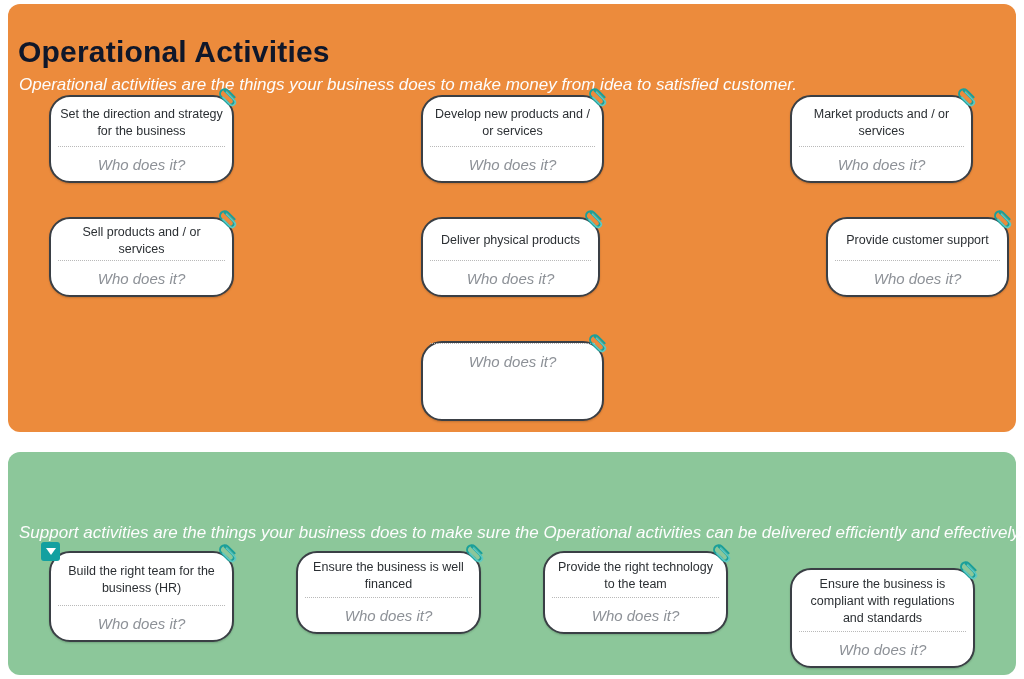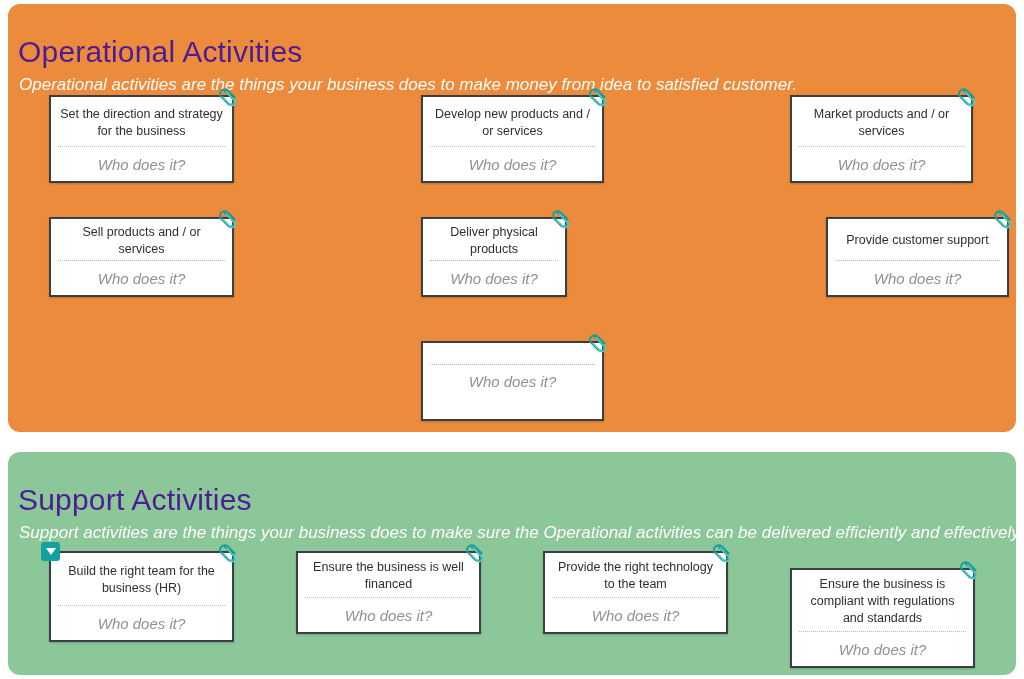--- a/index.html
+++ b/index.html
@@ -36,47 +36,46 @@
     top: 452px;
     height: 223px;
     background: #8cc79a;
   }
 
   .panel-title {
     position: absolute;
     left: 10px;
     top: 8px;
     font-size: 30px;
-    font-weight: 400;
-    color: #4c1d95;
+    font-weight: 700;
+    color: #0f172a;
     letter-spacing: 0.2px;
     line-height: 40px;
     white-space: nowrap;
   }
   .panel-subtitle {
     position: absolute;
     left: 11px;
     top: 56px;
     font-size: 17px;
     font-style: italic;
     color: #fdfdfd;
     line-height: 16px;
     white-space: nowrap;
   }
 
   
   .card {
     position: absolute;
     background: #ffffff;
     border: 2px solid #3a3f45;
-    border-radius: 0;
+    border-radius: 21px;
     box-shadow: 0 1px 2px rgba(0,0,0,0.18);
     display: flex;
     flex-direction: column;
-    justify-content: center;
   }
   .card-title {
     flex: 1 1 auto;
     display: flex;
     align-items: center;
     justify-content: center;
     text-align: center;
     font-size: 12.5px;
     color: #2b2f33;
     line-height: 17px;
@@ -194,21 +193,21 @@
           <g fill="none" stroke="#1a9f9a" stroke-width="2" stroke-linecap="round" stroke-linejoin="round">
             <path d="M6.5 4.5 L15 13 a3.4 3.4 0 0 1 -4.8 4.8 L3.3 10.9 a4.6 4.6 0 0 1 6.5 -6.5 L16.6 11.2"></path>
           </g>
           <g fill="none" stroke="#5cc9c4" stroke-width="1.6" stroke-linecap="round" stroke-linejoin="round">
             <path d="M8.4 6.2 L16.4 14.2 a3 3 0 0 1 -4.3 4.3 L5 11.4"></path>
           </g>
         </svg>
       </span>
     </div>
 
-    <div class="card" style="left:413px; top:213px; width:146px; height:80px;">
+    <div class="card" style="left:413px; top:213px; width:179px; height:80px;">
       <div class="card-title">Deliver physical products</div>
       <div class="card-divider"></div>
       <div class="card-footer">Who does it?</div>
       <span class="clip">
         <svg viewBox="0 0 22 24" width="22" height="24" xmlns="http://www.w3.org/2000/svg">
           <g fill="none" stroke="#1a9f9a" stroke-width="2" stroke-linecap="round" stroke-linejoin="round">
             <path d="M6.5 4.5 L15 13 a3.4 3.4 0 0 1 -4.8 4.8 L3.3 10.9 a4.6 4.6 0 0 1 6.5 -6.5 L16.6 11.2"></path>
           </g>
           <g fill="none" stroke="#5cc9c4" stroke-width="1.6" stroke-linecap="round" stroke-linejoin="round">
             <path d="M8.4 6.2 L16.4 14.2 a3 3 0 0 1 -4.3 4.3 L5 11.4"></path>
@@ -243,21 +242,20 @@
           </g>
           <g fill="none" stroke="#5cc9c4" stroke-width="1.6" stroke-linecap="round" stroke-linejoin="round">
             <path d="M8.4 6.2 L16.4 14.2 a3 3 0 0 1 -4.3 4.3 L5 11.4"></path>
           </g>
         </svg>
       </span>
     </div>
   </section>
 
   <section class="panel panel-support">
-    <h1 class="panel-title">Support Activities</h1>
     <p class="panel-subtitle">Support activities are the things your business does to make sure the Operational activities can be delivered efficiently and effectively.</p>
 
     <div class="card" style="left:41px; top:99px; width:185px; height:91px;">
       <div class="dropdown-marker">
           <span class="tri"></span>
         </div>
       <div class="card-title">Build the right team for the business (HR)</div>
       <div class="card-divider"></div>
       <div class="card-footer">Who does it?</div>
       <span class="clip">

